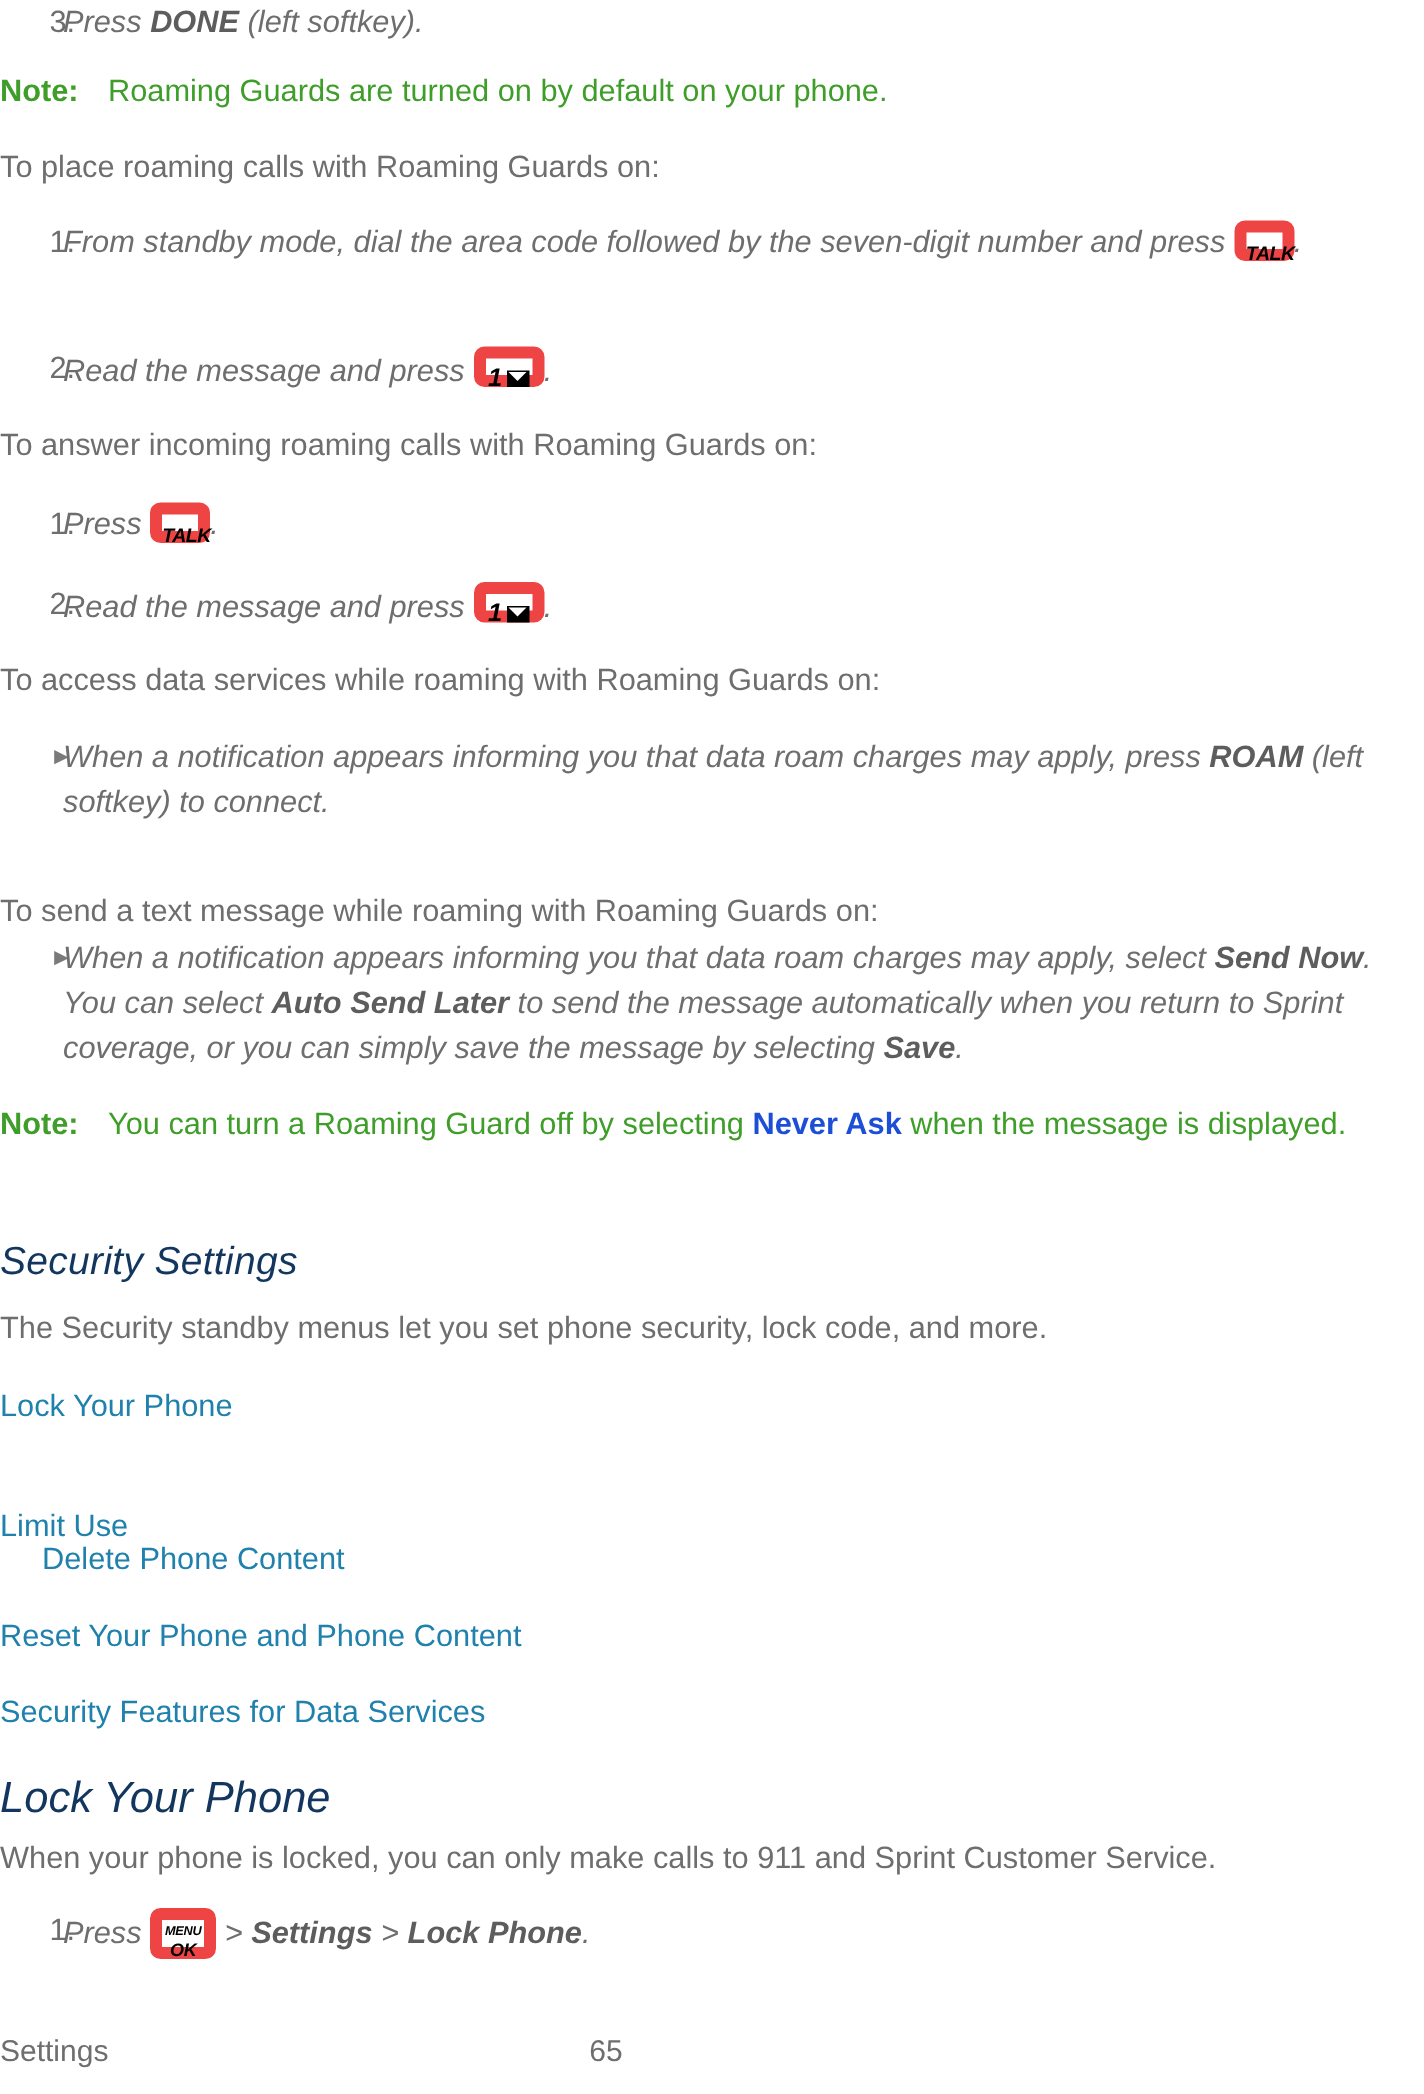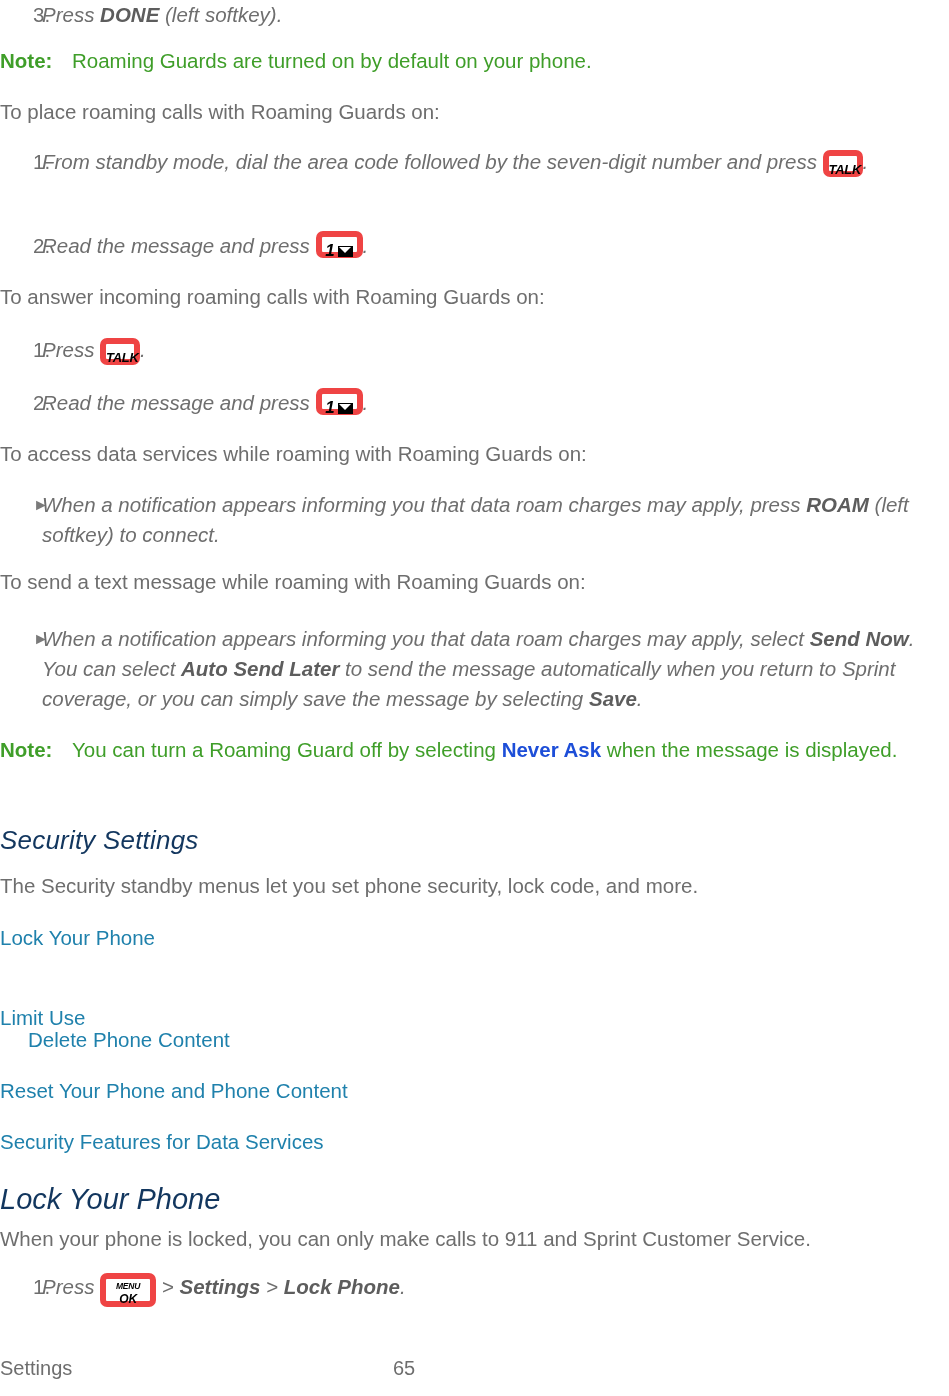--- a/index.html
+++ b/index.html
@@ -119,21 +119,21 @@
     line-height: 26px;
     color: #1f81ac;
     text-decoration: none;
     cursor: pointer;
   }
 
   
   .key {
     display: inline-block;
     vertical-align: -5px;
-    border: 6px solid #ef4444;
+    border: 8px solid #ef4444;
     border-radius: 7px;
     background: #ffffff;
     text-align: center;
     box-sizing: border-box;
     font-family: "Liberation Sans", sans-serif;
     color: #000000;
     line-height: 1;
   }
   .key-talk {
     width: 40px;
@@ -166,21 +166,21 @@
   .key-one .env:before {
     content: "";
     position: absolute;
     left: 1px; top: 1px;
     width: 0; height: 0;
     border-left: 6.5px solid transparent;
     border-right: 6.5px solid transparent;
     border-top: 6px solid #ffffff;
   }
   .key-menuok {
-    width: 56px;
+    width: 44px;
     height: 34px;
     padding-top: 2px;
     vertical-align: -9px;
   }
   .key-menuok .kmenu {
     display: block;
     font-size: 8.5px;
     font-weight: bold;
     letter-spacing: -0.2px;
     line-height: 10px;
@@ -258,21 +258,21 @@
     <span class="list-body"><span>Read the message and press </span><span class="key key-one"><span class="digit">1</span><span class="env"></span></span><span>.</span></span>
   </div>
 
   <div class="para" style="top:440px;">To access data services while roaming with Roaming Guards on:</div>
 
   <div class="list-row" style="top:490px; left:0; width:945px;">
     <span class="bullet-marker">►</span>
     <span class="list-body" style="width:875px;"><span>When a notification appears informing you that data roam charges may apply, press </span><b>ROAM</b><span> (left softkey) to connect.</span></span>
   </div>
 
-  <div class="para" style="top:568px;">To send a text message while roaming with Roaming Guards on:</div>
+  <div class="para" style="top:594px;">To send a text message while roaming with Roaming Guards on:</div>
 
   <div class="list-row" style="top:624px; left:0; width:949px;">
     <span class="bullet-marker">►</span>
     <span class="list-body" style="width:880px;"><span>When a notification appears informing you that data roam charges may apply, select </span><b>Send Now</b><span>. You can select </span><b>Auto Send Later</b><span> to send the message automatically when you return to Sprint coverage, or you can simply save the message by selecting </span><b>Save</b><span>.</span></span>
   </div>
 
   <div class="note" style="top:735px; width:900px;">
     <span class="note-label">Note:</span>
     <span class="note-body"><span>You can turn a Roaming Guard off by selecting </span><b>Never Ask</b><span> when the message is displayed.</span></span>
   </div>

